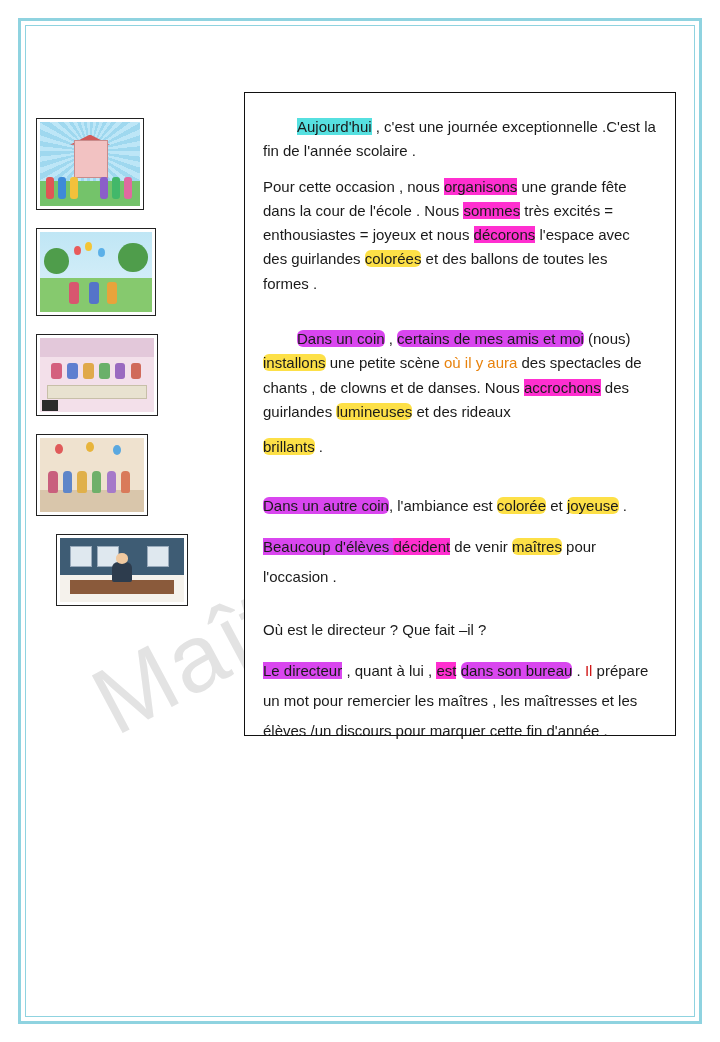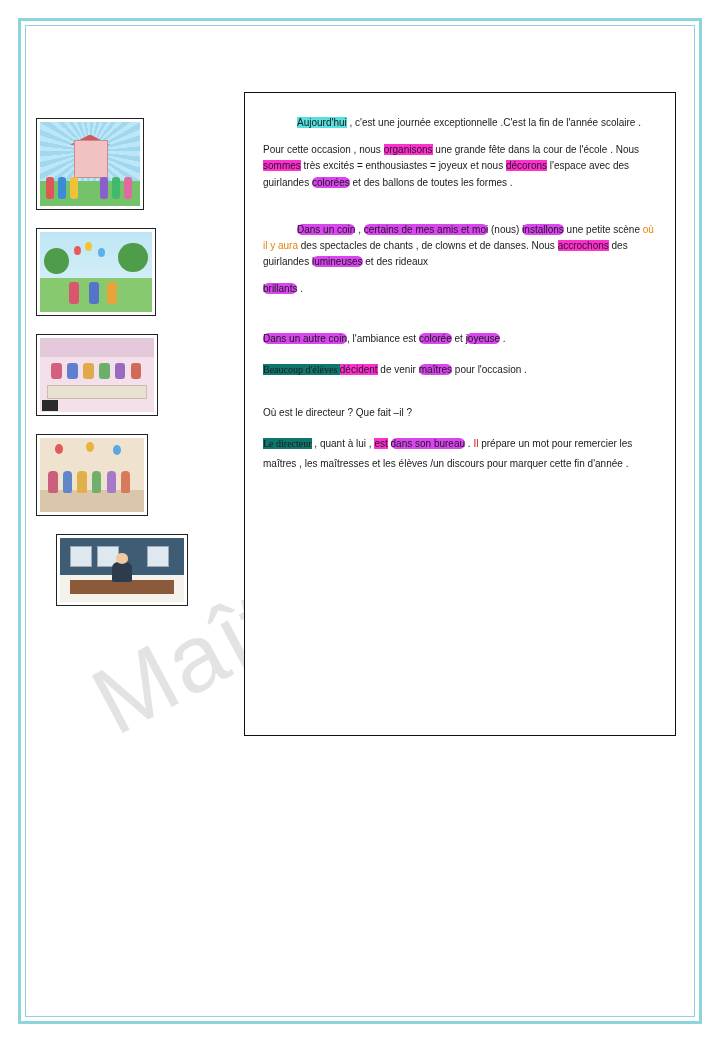--- a/index.html
+++ b/index.html
@@ -136,37 +136,37 @@
     left: 244px;
     top: 92px;
     width: 432px;
     height: 644px;
     border: 1px solid #111;
     box-sizing: border-box;
     padding: 22px 18px 10px 18px;
     background: #fff;
   }
   .para {
-    font-size: 10px;
+    font-size: 15px;
     line-height: 1.62;
     color: #1a1a1a;
     margin: 0 0 11px 0;
     text-align: left;
   }
   .para.indent { text-indent: 34px; }
   .para.spaced { line-height: 2.0; }
   .gap-lg { height: 20px; }
   .gap-md { height: 12px; }
 
   
   .hl-cyan    { background: #56e0e0; }
   .hl-green   { background: #d946ef; border-radius: 6px; }
   .hl-magenta { background: #ff2fd0; }
-  .hl-yellow  { background: #0f766e; font-family: Liberation Serif, serif; }
-  .hl-gray    { background: #d946ef; border-radius: 6px; }
+  .hl-yellow  { background: #d946ef; }
+  .hl-gray    { background: #fde047; border-radius: 6px; }
   .txt-orange { color: #e8820c; }
   .txt-red    { color: #d01414; }
 </style>
 </head>
 <body>
 
 <div class="page-frame"></div>
 <div class="page-frame-inner"></div>
 
 <div class="watermark">Maître</div>

